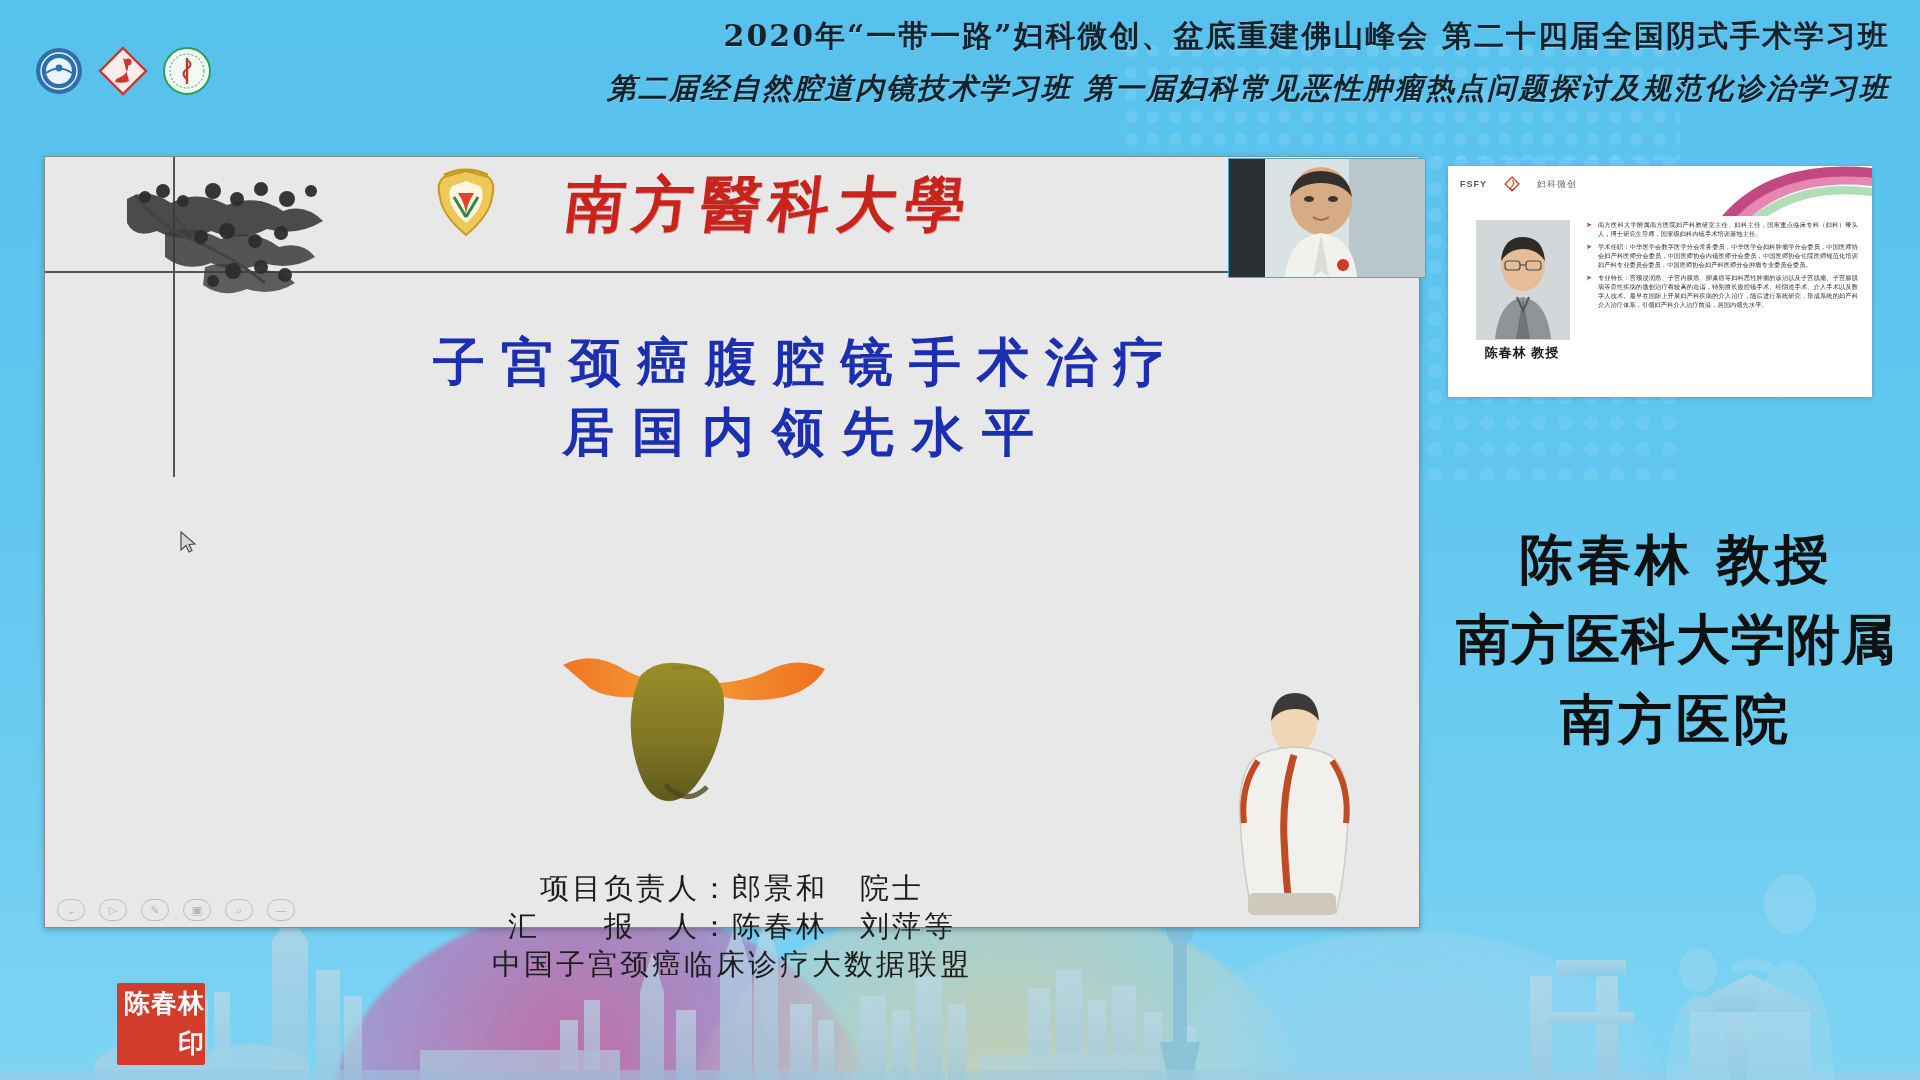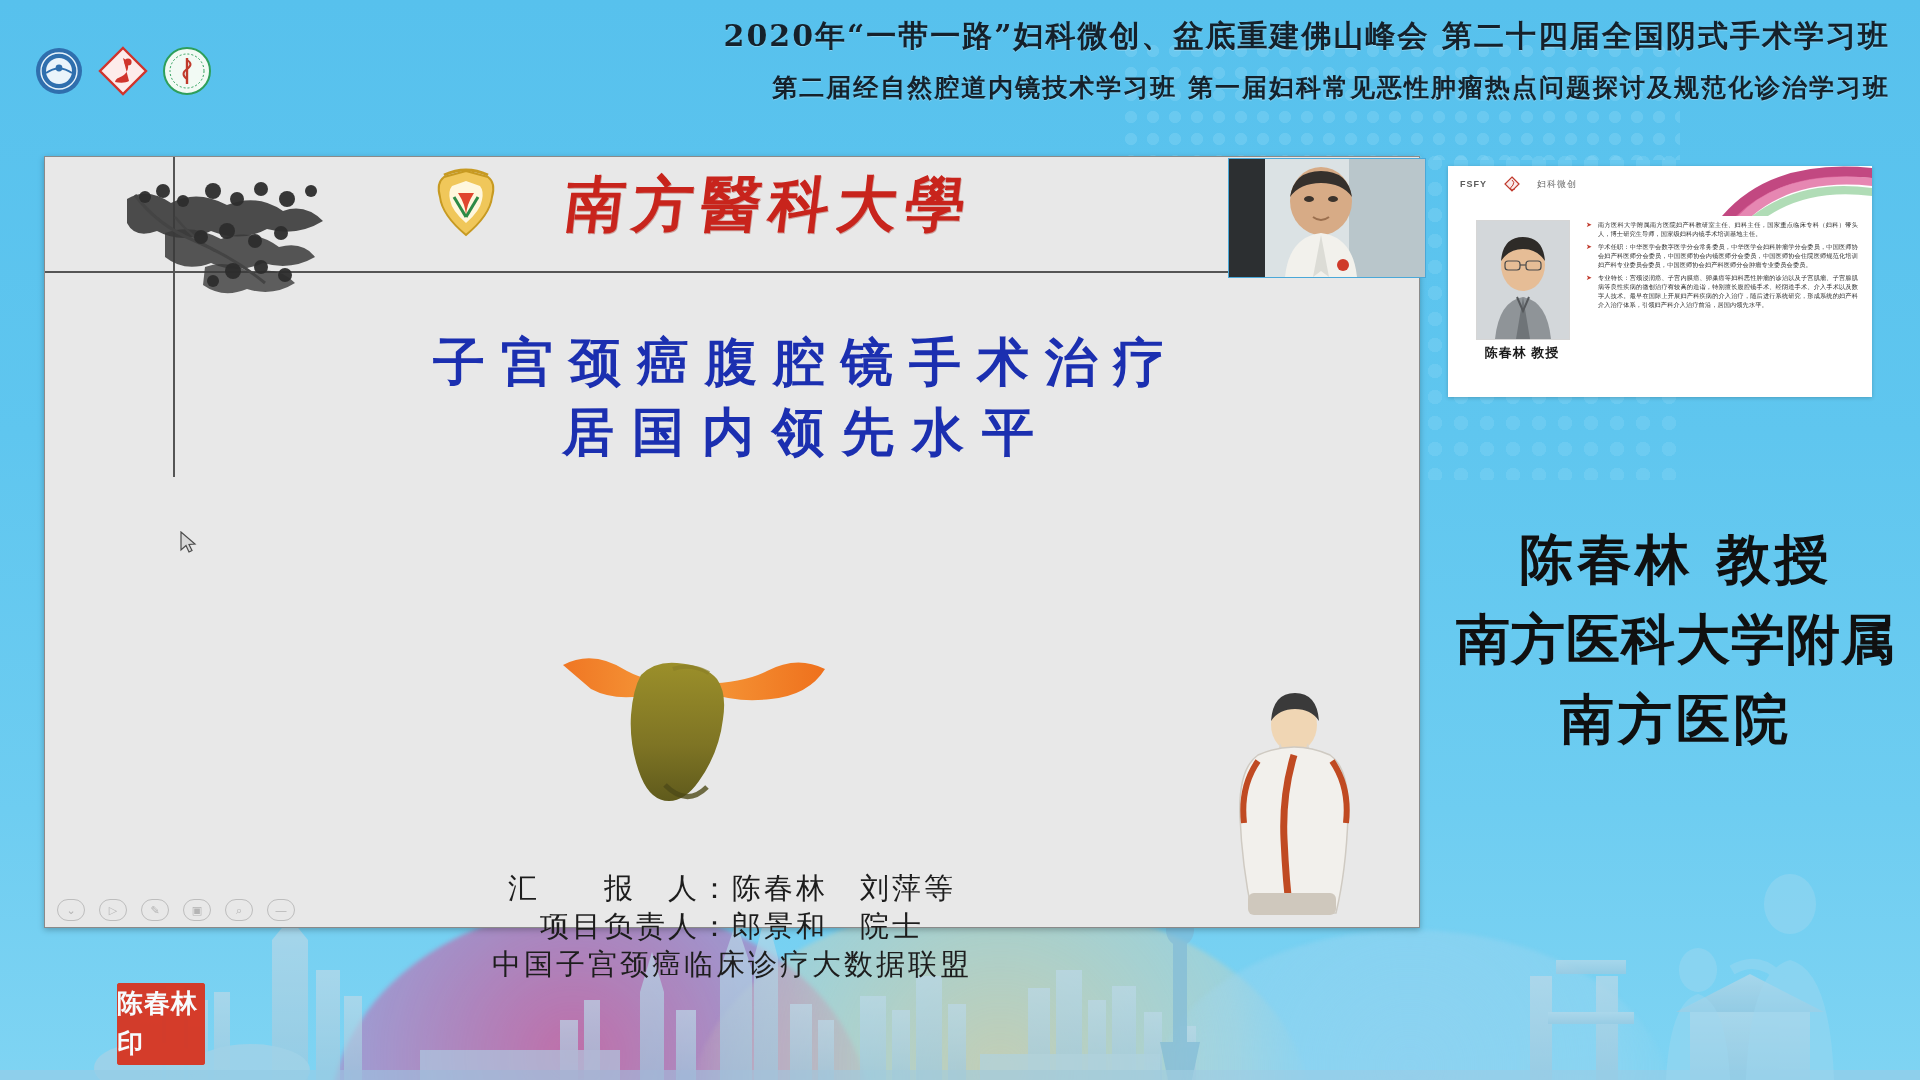--- a/index.html
+++ b/index.html
@@ -30,21 +30,21 @@
   .skyline{position:absolute;left:0;bottom:0;width:1920px;height:180px;opacity:.72;}
   
   .header{position:absolute;left:0;top:0;width:1920px;height:144px;z-index:6;}
   .logos{position:absolute;left:34px;top:46px;display:flex;gap:14px;align-items:center;}
   .logo{width:50px;height:50px;position:relative;}
   .hdr-lines{position:absolute;left:170px;top:10px;width:1720px;text-align:right;}
   .hdr-line{color:#15212b;font-weight:bold;letter-spacing:2px;white-space:nowrap;
     font-family:"DejaVu Serif","Liberation Serif",serif;
     text-shadow:0 1px 0 rgba(255,255,255,.25);}
   .hdr-line1{font-size:30px;line-height:52px;margin-left:20px;}
-  .hdr-line2{font-size:25px;line-height:52px;margin-left:4px;}
+  .hdr-line2{font-size:29px;line-height:52px;margin-left:4px;font-style:italic;}
   
   .slide-frame{position:absolute;left:44px;top:156px;width:1374px;height:770px;
     background:#e8e8e8;border:1px solid #8a8a8a;box-shadow:0 2px 6px rgba(0,0,0,.25);z-index:5;}
   .slide-rule-v{position:absolute;left:128px;top:0;width:2px;height:320px;background:#555;}
   .slide-rule-h{position:absolute;left:0;top:114px;width:1374px;height:2px;background:#555;}
   .pine{position:absolute;left:60px;top:14px;width:280px;height:150px;}
   .sch-crest{position:absolute;left:385px;top:10px;width:72px;height:76px;}
   .sch-name{position:absolute;left:520px;top:6px;width:470px;height:86px;
     color:#c8241c;font-size:60px;line-height:82px;letter-spacing:8px;font-weight:bold;
     font-family:"DejaVu Serif","Liberation Serif",serif;
@@ -54,21 +54,21 @@
     font-family:"DejaVu Serif","Liberation Serif",serif;font-weight:bold;}
   .slide-title .l2{letter-spacing:18px;}
   .uterus{position:absolute;left:500px;top:478px;width:300px;height:190px;}
   .credits{position:absolute;left:0;top:712px;width:1374px;text-align:center;
     color:#1d1d1d;font-size:29px;line-height:38px;letter-spacing:3px;
     font-family:"DejaVu Serif","Liberation Serif",serif;}
   .credits div{white-space:nowrap;}
   .seal{position:absolute;left:72px;top:826px;width:88px;height:82px;
     background:#d9311c;border-radius:3px;color:#fff;font-weight:bold;
     font-family:"DejaVu Serif","Liberation Serif",serif;font-size:26px;
-    line-height:40px;text-align:left;letter-spacing:1px;
+    line-height:40px;text-align:right;letter-spacing:1px;
     box-shadow:inset 0 0 0 3px #d9311c;opacity:.93;}
   .doctor{position:absolute;right:32px;bottom:6px;width:185px;height:240px;}
   .slide-toolbar{position:absolute;left:12px;bottom:6px;display:flex;gap:14px;align-items:center;}
   .tb-btn{width:26px;height:20px;border:1px solid #bdbdbd;border-radius:11px;
     display:flex;align-items:center;justify-content:center;color:#b4b4b4;font-size:11px;
     background:transparent;}
   
   .webcam{position:absolute;left:1228px;top:158px;width:196px;height:118px;z-index:7;
     border:1px solid #4aa8d8;background:#8d9499;overflow:hidden;}
   
@@ -260,22 +260,22 @@
       </defs>
       <path d="M18 30 q30 -16 64 6 q26 14 68 12 q44 2 72 -12 q30 -16 58 -2
                q-16 26 -54 30 q-34 4 -62 -6 q-24 -8 -52 0 q-40 10 -66 -4 z" fill="url(#flame)" opacity=".95"></path>
       <path d="M96 40 q14 -14 36 -12 q28 2 40 16 q10 14 6 40 q-4 34 -24 62
                q-14 20 -30 20 q-18 0 -28 -24 q-12 -30 -10 -62 q2 -26 10 -40 z" fill="url(#body)"></path>
       <path d="M128 34 q18 -6 36 4" stroke="#8a7f26" stroke-width="4" fill="none" opacity=".7"></path>
       <path d="M120 150 q22 22 42 2" stroke="#4d4a18" stroke-width="5" fill="none" opacity=".8"></path>
     </svg>
 
     <div class="credits">
+      <div>项目负责人：郎景和　院士</div>
       <div>汇　　报　人：陈春林　刘萍等</div>
-      <div>项目负责人：郎景和　院士</div>
       <div>中国子宫颈癌临床诊疗大数据联盟</div>
     </div>
 
     <div class="seal">陈春林印</div>
 
     <svg class="doctor" viewBox="0 0 185 240">
       <g>
         <ellipse cx="92" cy="44" rx="23" ry="27" fill="#f0d6b4"></ellipse>
         <path d="M69 40 q2 -28 24 -28 q22 0 24 28 q-8 -12 -24 -12 q-16 0 -24 12 z" fill="#3a3a3a"></path>
         <path d="M78 62 q14 34 28 0 q6 22 -14 24 q-20 -2 -14 -24 z" fill="#ddd6cc"></path>

